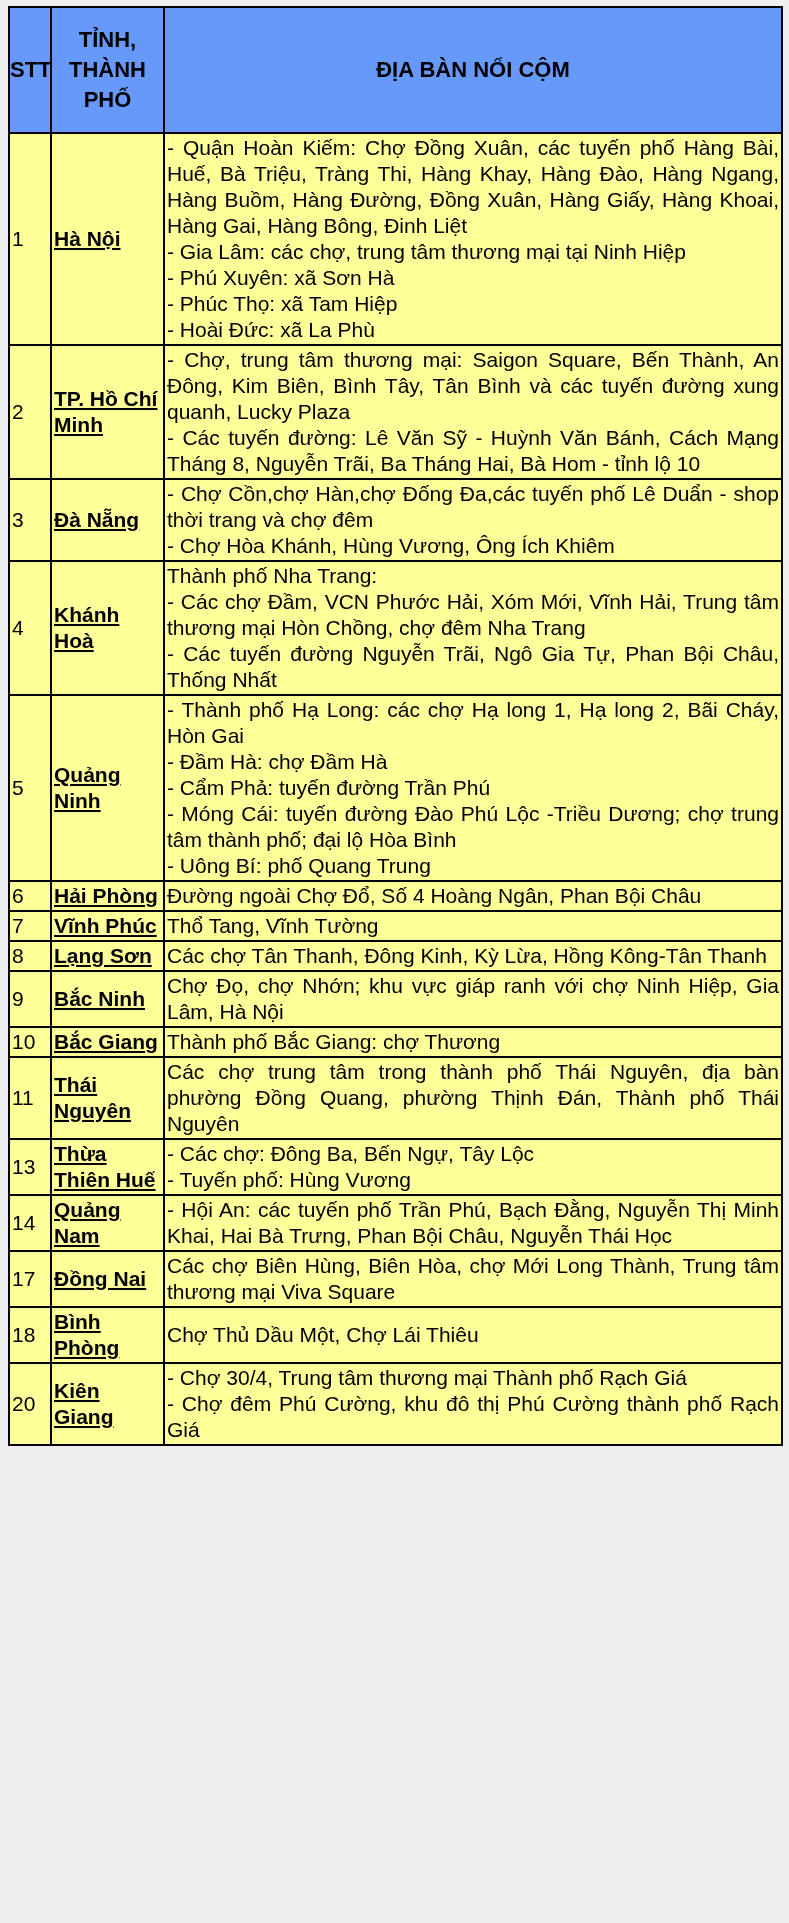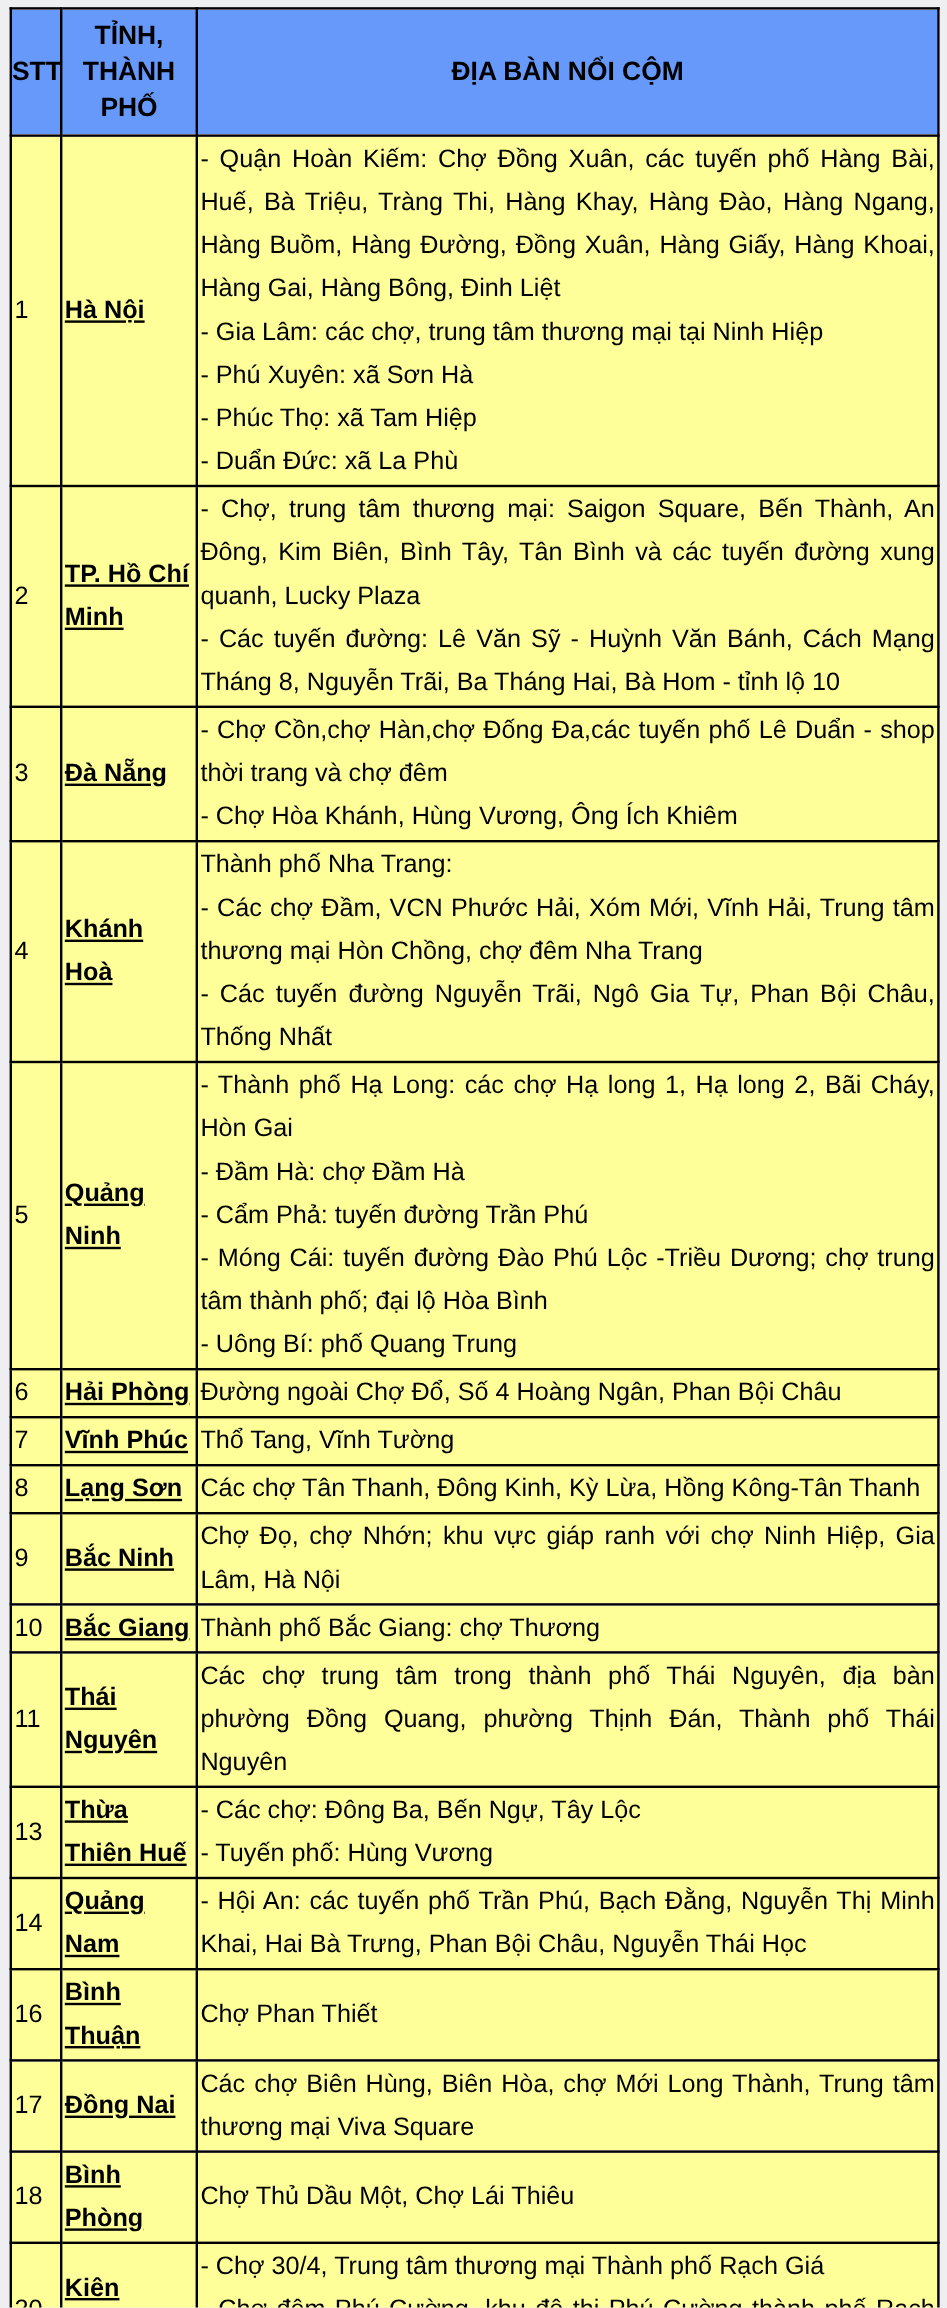--- a/index.html
+++ b/index.html
@@ -29,27 +29,27 @@
     overflow: hidden;
   }
   table.notable thead th {
     background: #6699fa;
     color: #000;
     font-weight: bold;
     font-size: 22px;
     line-height: 30px;
     text-align: center;
     height: 90px;
-    padding: 7px 1px;
+    padding: 17px 1px;
   }
   table.notable thead th.h-stt { white-space: nowrap; padding: 0; }
   table.notable tbody td {
     background: #ffff99;
     font-size: 21px;
-    line-height: 36px;
+    line-height: 26px;
     padding: 1px 2px;
   }
   td.stt {
     text-align: left;
     padding-left: 3px;
   }
   td.province {
     font-weight: bold;
     text-align: left;
     text-decoration: underline;
@@ -78,21 +78,21 @@
     </thead>
     <tbody>
         <tr>
           <td class="stt">1</td>
           <td class="province">Hà Nội</td>
           <td class="areas">
             <div class="area-line">- Quận Hoàn Kiếm: Chợ Đồng Xuân, các tuyến phố Hàng Bài, Huế, Bà Triệu, Tràng Thi, Hàng Khay, Hàng Đào, Hàng Ngang, Hàng Buồm, Hàng Đường, Đồng Xuân, Hàng Giấy, Hàng Khoai, Hàng Gai, Hàng Bông, Đinh Liệt</div>
             <div class="area-line">- Gia Lâm: các chợ, trung tâm thương mại tại Ninh Hiệp</div>
             <div class="area-line">- Phú Xuyên: xã Sơn Hà</div>
             <div class="area-line">- Phúc Thọ: xã Tam Hiệp</div>
-            <div class="area-line">- Duẩn Đức: xã La Phù</div>
+            <div class="area-line">- Hoài Đức: xã La Phù</div>
           </td>
         </tr>
         <tr>
           <td class="stt">2</td>
           <td class="province">TP. Hồ Chí Minh</td>
           <td class="areas">
             <div class="area-line">- Chợ, trung tâm thương mại: Saigon Square, Bến Thành, An Đông, Kim Biên, Bình Tây, Tân Bình và các tuyến đường xung quanh, Lucky Plaza</div>
             <div class="area-line">- Các tuyến đường: Lê Văn Sỹ - Huỳnh Văn Bánh, Cách Mạng Tháng 8, Nguyễn Trãi, Ba Tháng Hai, Bà Hom - tỉnh lộ 10</div>
           </td>
         </tr>
@@ -175,27 +175,20 @@
           </td>
         </tr>
         <tr>
           <td class="stt">14</td>
           <td class="province">Quảng Nam</td>
           <td class="areas">
             <div class="area-line">- Hội An: các tuyến phố Trần Phú, Bạch Đằng, Nguyễn Thị Minh Khai, Hai Bà Trưng, Phan Bội Châu, Nguyễn Thái Học</div>
           </td>
         </tr>
         <tr>
-          <td class="stt">16</td>
-          <td class="province">Bình Thuận</td>
-          <td class="areas">
-            <div class="area-line">Chợ Phan Thiết</div>
-          </td>
-        </tr>
-        <tr>
           <td class="stt">17</td>
           <td class="province">Đồng Nai</td>
           <td class="areas">
             <div class="area-line">Các chợ Biên Hùng, Biên Hòa, chợ Mới Long Thành, Trung tâm thương mại Viva Square</div>
           </td>
         </tr>
         <tr>
           <td class="stt">18</td>
           <td class="province">Bình Phòng</td>
           <td class="areas">

